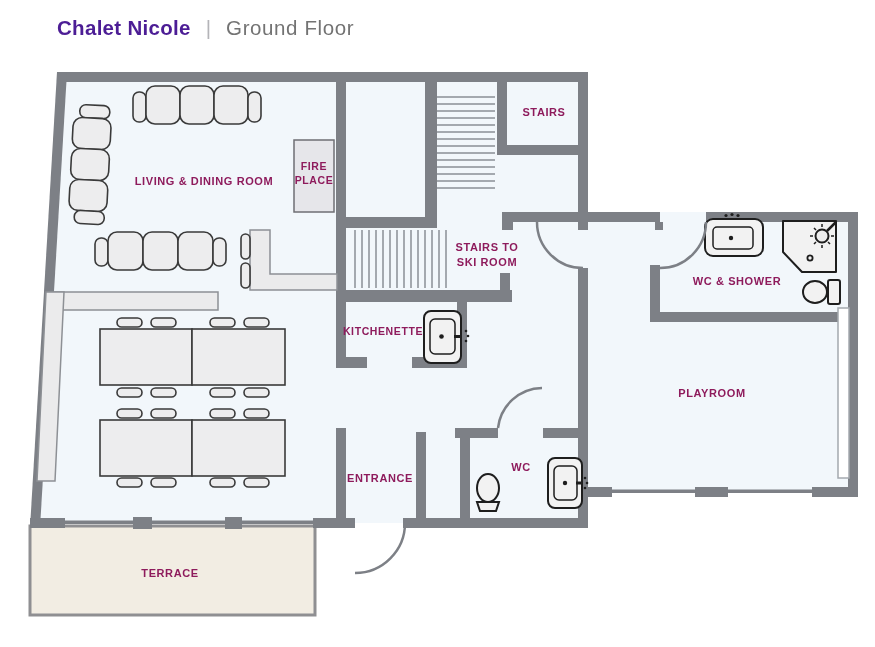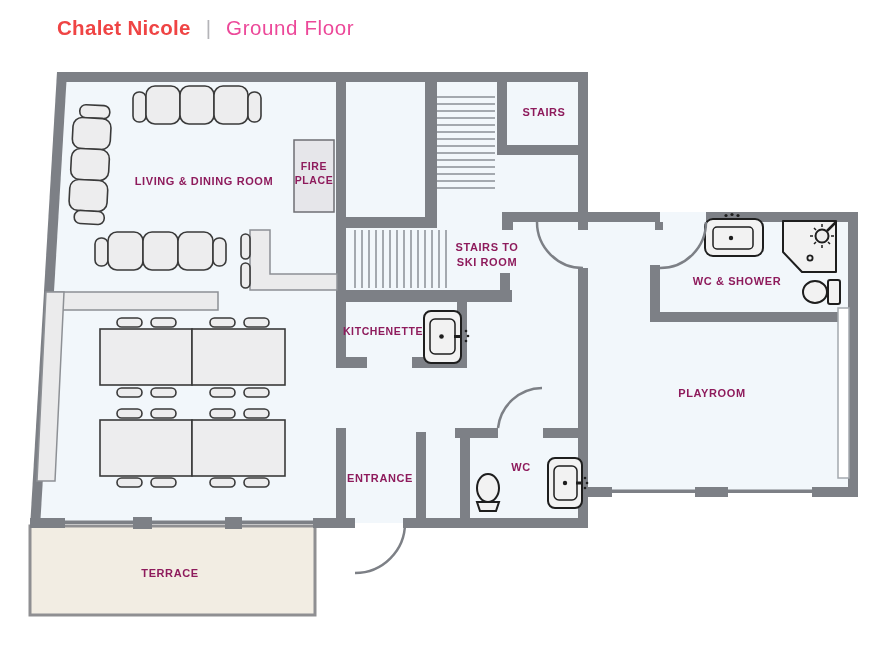--- a/index.html
+++ b/index.html
@@ -1,22 +1,22 @@
 <!DOCTYPE html>
 <html><head>
 <meta charset="utf-8">
 <style>
   html,body{margin:0;padding:0;background:#ffffff;}
   .stage{position:relative;width:875px;height:647px;background:#ffffff;overflow:hidden;
          font-family:"Liberation Sans", sans-serif;}
   .header{position:absolute;left:57px;top:16px;display:flex;align-items:baseline;
           font-size:20.5px;white-space:nowrap;}
-  .header .title{color:#ef4444;font-weight:700;letter-spacing:.3px;}
+  .header .title{color:#4c1d95;font-weight:700;letter-spacing:.3px;}
   .header .sep{color:#b4b4b8;margin:0 15px;font-weight:400;}
-  .header .subtitle{color:#ec4899;letter-spacing:.6px;}
+  .header .subtitle{color:#737373;letter-spacing:.6px;}
   svg{position:absolute;left:0;top:0;}
   .wall{fill:#7d8086;}
   .floor{fill:#f2f7fb;}
   .lbl{fill:#8e1b5c;font-weight:700;font-size:11px;letter-spacing:.6px;
        font-family:"Liberation Sans", sans-serif;text-anchor:middle;}
   .lbl.small{font-size:10.5px;}
   .furn{fill:#ededee;stroke:#3a3a3a;stroke-width:1.6;}
   .soft{fill:#ebebec;stroke:#8d9095;stroke-width:1.5;}
   .fix{fill:#f2f2f2;stroke:#1e1e1e;stroke-width:2;}
   .fixthin{fill:none;stroke:#1e1e1e;stroke-width:1.5;}

